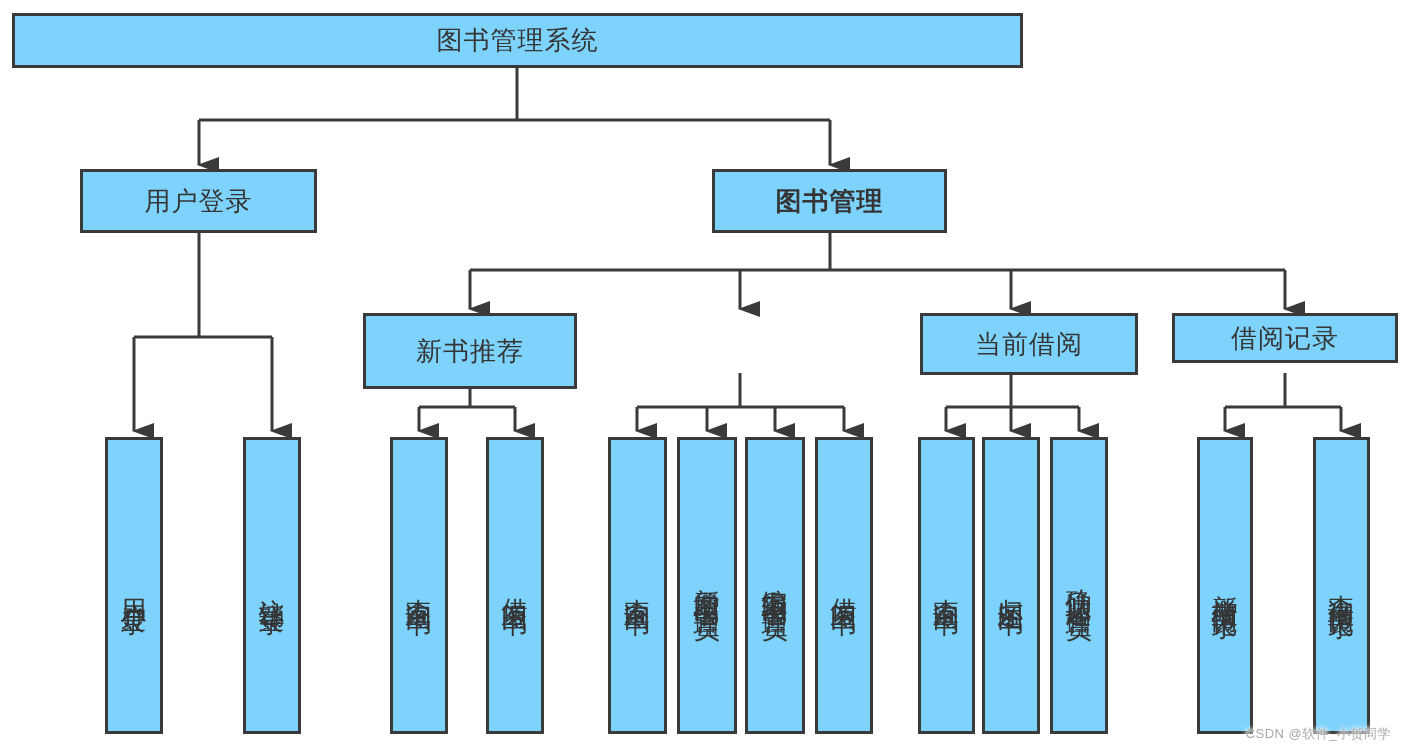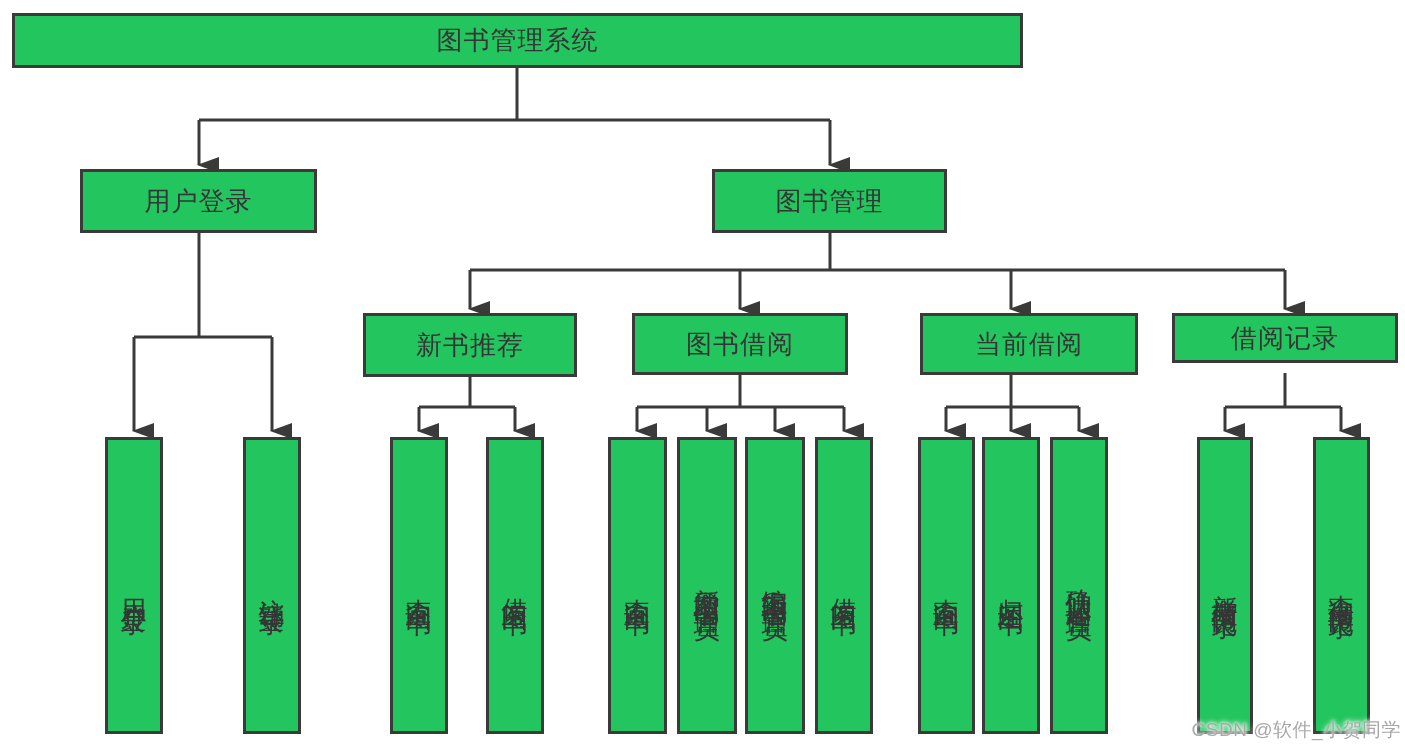--- a/index.html
+++ b/index.html
@@ -4,54 +4,54 @@
 <style>
   html,body{margin:0;padding:0;background:#fff;}
   .canvas{
     position:relative;width:1405px;height:747px;background:#fff;overflow:hidden;
     font-family:"Liberation Sans","DejaVu Sans",sans-serif;
     color:var(--text,#353535);
   }
   svg.connectors{position:absolute;left:0;top:0;z-index:1;}
   .node{
     position:absolute;box-sizing:border-box;z-index:2;
-    border:3px solid var(--line,#3b3b3b);background:#22c55e;
+    border:3px solid var(--line,#3b3b3b);background:#7dd3fc;
     display:flex;align-items:center;justify-content:center;
     font-size:26px;letter-spacing:1px;white-space:nowrap;
   }
   .node-v{
     writing-mode:vertical-rl;text-orientation:mixed;
     letter-spacing:4px;font-size:26px;line-height:1;
   }
   
   .n-root{left:12px;top:13px;width:1011px;height:55px;}
   .n-l2a{left:80px;top:169px;width:237px;height:64px;}
-  .n-l2b{left:712px;top:169px;width:235px;height:64px;}
-  .n-l3a{left:363px;top:313px;width:214px;height:64px;}
+  .n-l2b{left:712px;top:169px;width:235px;height:64px;font-weight:bold;}
+  .n-l3a{left:363px;top:313px;width:214px;height:76px;}
   .n-l3b{left:632px;top:313px;width:216px;height:62px;}
   .n-l3c{left:902px;top:313px;width:218px;height:62px;margin-left:18px;}
   .n-l3d{left:1172px;top:313px;width:226px;height:50px;}
   
   .leaf{top:437px;height:297px;}
   .n-u1{left:105px;width:58px;}
   .n-u2{left:243px;width:58px;}
   .n-a1{left:390px;width:58px;}
   .n-a2{left:486px;width:58px;}
   .n-b1{left:608px;width:59px;}
   .n-b2{left:677px;width:60px;}
   .n-b3{left:745px;width:60px;}
   .n-b4{left:815px;width:58px;}
   .n-c1{left:918px;width:57px;}
   .n-c2{left:982px;width:58px;}
   .n-c3{left:1050px;width:58px;}
   .n-d1{left:1197px;width:56px;}
   .n-d2{left:1313px;width:57px;}
   .watermark{
-    position:absolute;right:4px;bottom:4px;z-index:5;
-    font-size:19px;letter-spacing:0.5px;color:var(--watermark,#a8a8a8);
+    position:absolute;right:14px;bottom:4px;z-index:5;
+    font-size:13px;letter-spacing:0.5px;color:var(--watermark,#a8a8a8);
     text-shadow:0 0 3px #fff,0 0 5px #fff,0 0 7px #fff;
   }
 </style>
 </head>
 <body>
 
 <div class="canvas">
 
   <svg class="connectors" width="1405" height="747" viewBox="0 0 1405 747">
     <defs>
@@ -95,21 +95,20 @@
       <line x1="1341" y1="407" x2="1341" y2="431" marker-end="url(#arrow)"></line>
     </g>
   </svg>
 
   <div class="node n-root">图书管理系统</div>
 
   <div class="node n-l2a">用户登录</div>
   <div class="node n-l2b">图书管理</div>
 
   <div class="node n-l3a">新书推荐</div>
-  <div class="node n-l3b">图书借阅</div>
   <div class="node n-l3c">当前借阅</div>
   <div class="node n-l3d">借阅记录</div>
 
   <div class="node node-v leaf n-u1">用户登录</div>
   <div class="node node-v leaf n-u2">注销登录</div>
 
   <div class="node node-v leaf n-a1">查询图书</div>
   <div class="node node-v leaf n-a2">借阅图书</div>
 
   <div class="node node-v leaf n-b1">查询图书</div>

